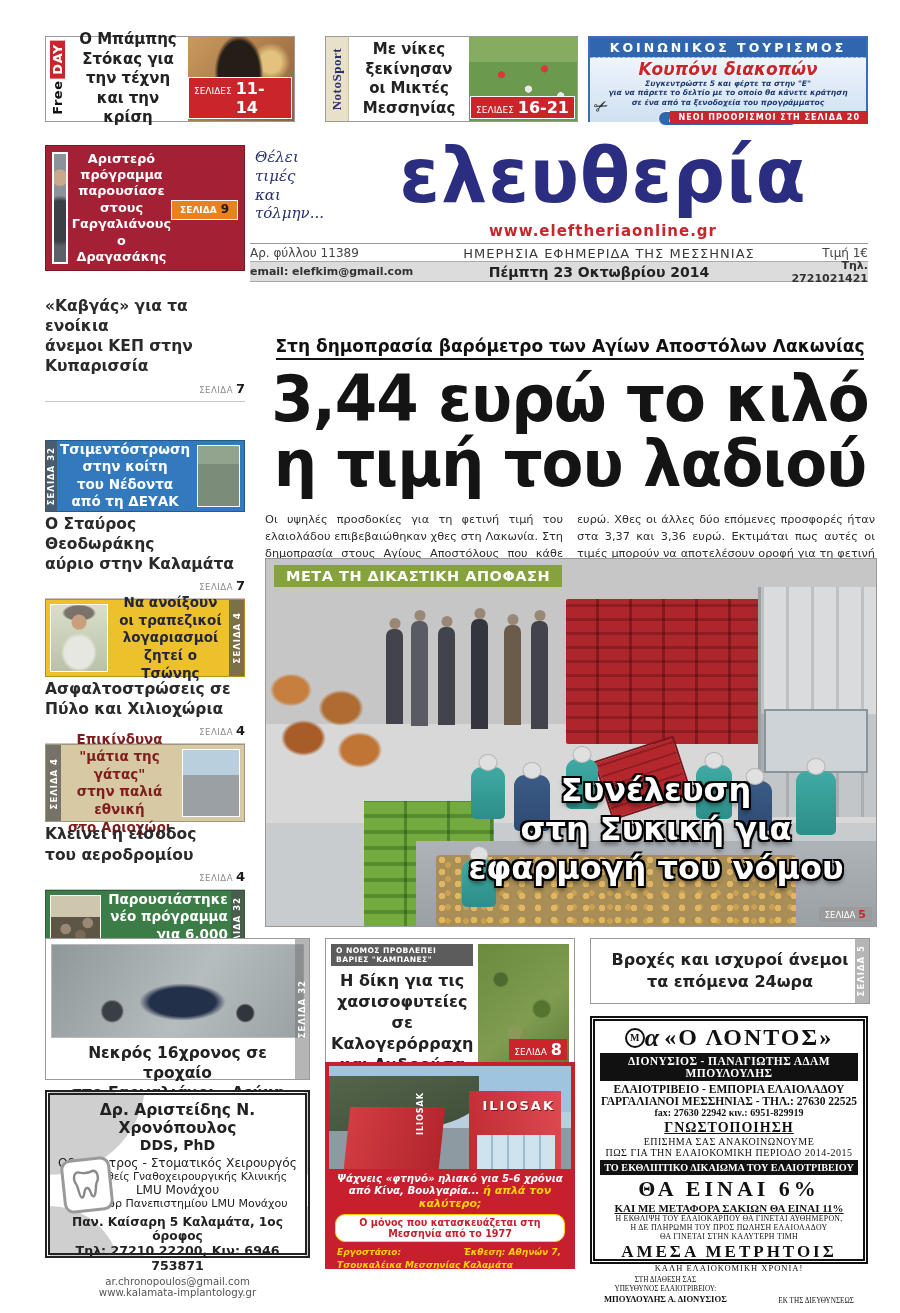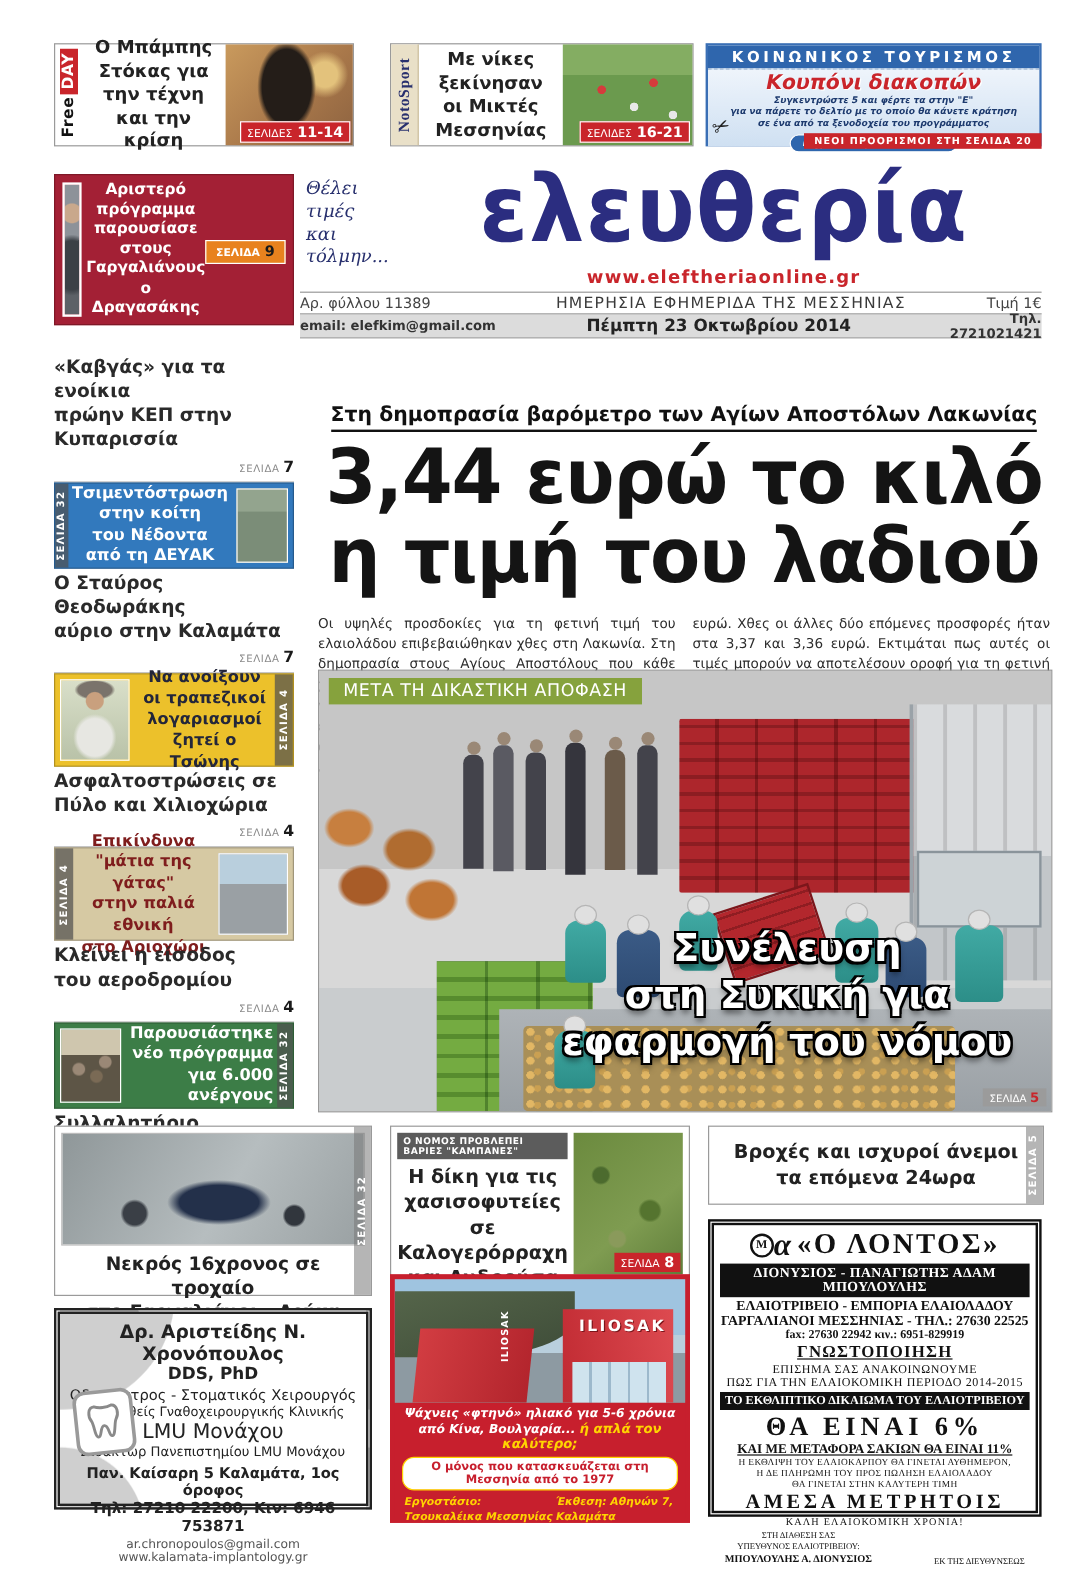--- a/index.html
+++ b/index.html
@@ -27,21 +27,21 @@
             radial-gradient(circle 9px at 46% 18%,#c7a27c 0 70%,rgba(0,0,0,0) 80%),
             radial-gradient(circle 26px at 78% 30%,#e3c27c 0 40%,rgba(0,0,0,0) 75%),
             linear-gradient(135deg,#c99a5d,#a9784a 55%,#8c6240);}
   .ns-photo{background:radial-gradient(circle 4px at 30% 45%,#d43c3c 85%,rgba(0,0,0,0) 95%),
             radial-gradient(circle 4px at 55% 62%,#e8e8e8 85%,rgba(0,0,0,0) 95%),
             radial-gradient(circle 4px at 70% 38%,#d43c3c 85%,rgba(0,0,0,0) 95%),
             radial-gradient(circle 4px at 85% 70%,#e8e8e8 85%,rgba(0,0,0,0) 95%),
             linear-gradient(180deg,#84ad62 0 30%,#6b9a4e 30% 100%);}
   .pgbadge{position:absolute;right:2px;bottom:2px;background:#c9252b;color:#fff;font-size:9px;
            padding:1px 5px;display:flex;gap:4px;align-items:baseline;border:1px solid #fff;}
-  .pgbadge .num{font-weight:bold;font-size:12px;}
+  .pgbadge .num{font-weight:bold;font-size:16px;}
   .coupon{left:588px;width:280px;border:2px solid #3a6fb5;display:block;}
   .coupon-head{background:#2f66ad;color:#fff;font-weight:bold;font-size:12.5px;letter-spacing:3px;
                text-align:center;padding:2px 0;}
   .coupon-body{position:relative;height:64px;background:linear-gradient(180deg,#eef4fb,#cfe0f2);
                border-top:1px dashed #8fa8c8;text-align:center;}
   .coupon-title{color:#c9252b;font-weight:bold;font-style:italic;font-size:17px;margin-top:1px;
                 text-shadow:1px 1px 0 #fff;}
   .coupon-line{font-style:italic;font-weight:bold;color:#1d3a6e;font-size:7.6px;line-height:1.25;}
   .coupon-valid{display:inline-block;background:#2f66ad;color:#fff;font-style:italic;font-weight:bold;
                 font-size:9.5px;border-radius:8px;padding:1px 10px;margin-top:2px;border:1px solid #fff;}
@@ -82,21 +82,21 @@
   .sb-text .h{font-weight:bold;font-size:15.5px;line-height:1.3;color:#2a2a2a;}
   .pageref{text-align:right;margin-top:1px;}
   .pageref .lab{font-size:8.5px;color:#8a8a8a;letter-spacing:.5px;}
   .pageref .num{font-weight:bold;font-size:13px;color:#1a1a1a;margin-left:3px;}
   .sb-promo{height:78px;display:flex;align-items:stretch;box-sizing:border-box;border:1px solid rgba(0,0,0,.25);}
   .sb-promo .vb{width:15px;background:rgba(80,80,80,.72);color:#fff;display:flex;align-items:center;justify-content:center;}
   .sb-promo .vb span{font-size:8.5px;font-weight:bold;letter-spacing:1px;}
   .sb-promo .tx{flex:1;display:flex;align-items:center;justify-content:center;text-align:center;
                 font-weight:bold;font-size:13.5px;line-height:1.3;padding:0 3px;}
   .sb-promo .im{width:56px;margin:4px;border:1px solid #fff;}
-  .sb-blue{background:#3279bd;}
+  .sb-blue{background:#3279bd;margin-top:38px;}
   .sb-blue .tx{color:#fff;}
   .im-nedontas{background:linear-gradient(180deg,#93a48e 0 30%,#7b8d78 30% 100%),#7b8d78;}
   .sb-yellow{background:#ecc12b;}
   .sb-yellow .tx{color:#23263a;}
   .im-tsonis{background:radial-gradient(circle 10px at 50% 26%,#c9a07e 0 70%,rgba(0,0,0,0) 80%),
              radial-gradient(ellipse 20px 10px at 50% 12%,#7a736b 0 70%,rgba(0,0,0,0) 85%),
              radial-gradient(ellipse 24px 26px at 50% 72%,#e7e7e2 0 60%,rgba(0,0,0,0) 75%),
              linear-gradient(180deg,#d9dfc9,#b9c2a8);}
   .sb-tan{background:#d6c9a3;}
   .sb-tan .tx{color:#7f1d1d;}
@@ -113,21 +113,21 @@
   .kicker-wrap{text-align:center;}
   .kicker{display:inline-block;font-weight:bold;font-size:17px;color:#111;border-bottom:2px solid #111;padding-bottom:2px;margin-top:48px;}
   .headline{margin-top:8px;text-align:center;font-weight:bold;font-size:61px;line-height:1.04;
             letter-spacing:-1px;color:#141414;transform:scaleY(1.04);}
   .bodytext{margin-top:16px;display:flex;gap:14px;}
   .bodytext .col{flex:1;font-size:11.3px;line-height:1.52;text-align:justify;color:#2c2c2c;}
   .rule{margin-top:10px;border-top:2px solid #666;}
 
   .photo{position:absolute;left:265px;top:558px;width:610px;height:367px;overflow:hidden;border:1px solid #999;
          background:linear-gradient(180deg,#c6c6c6 0 45%,#d8d8d8 45% 72%,#c9ccce 72% 100%);}
-  .ph-label{position:absolute;left:8px;top:6px;background:#86a23d;color:#fff;font-weight:normal;font-size:14.5px;
+  .ph-label{position:absolute;left:8px;top:6px;background:#86a23d;color:#fff;font-weight:bold;font-size:14.5px;
             letter-spacing:.5px;padding:3px 12px;z-index:6;}
   .sacks{position:absolute;left:0;top:95px;width:125px;height:120px;
          background:radial-gradient(ellipse 28px 22px at 20% 30%,#c77f3f 0 60%,rgba(0,0,0,0) 75%),
                     radial-gradient(ellipse 30px 24px at 60% 45%,#b06c30 0 60%,rgba(0,0,0,0) 75%),
                     radial-gradient(ellipse 30px 24px at 30% 70%,#a85c28 0 60%,rgba(0,0,0,0) 75%),
                     radial-gradient(ellipse 30px 24px at 75% 80%,#c07535 0 60%,rgba(0,0,0,0) 75%);}
   .pp{position:absolute;width:17px;border-radius:7px 7px 0 0;background:#43434b;}
   .pp::before{content:"";position:absolute;left:50%;top:-11px;transform:translateX(-50%);
               width:11px;height:11px;border-radius:50%;background:#9a8876;}
   .crates-red{position:absolute;left:300px;top:40px;width:265px;height:145px;
@@ -223,21 +223,21 @@
           radial-gradient(circle at 0 115%,#cfcfcf 0 70px,rgba(0,0,0,0) 71px),
           radial-gradient(circle at 0 -10%,#cfcfcf 0 95px,rgba(0,0,0,0) 96px),#fff;
           text-align:center;padding:6px 4px 0 4px;color:#222;}
   .dn-name{font-weight:bold;font-size:15.5px;}
   .dn-deg{font-weight:bold;font-size:14px;}
   .dn-wrap{position:relative;}
   .tooth{position:absolute;left:8px;top:2px;width:44px;height:48px;border:3px solid #9a9a9a;border-radius:10px;
          transform:rotate(-6deg);background:#fff;display:flex;align-items:center;justify-content:center;}
   .dn-l1{font-size:12.2px;margin-top:3px;}
   .dn-l2{font-size:10.8px;}
-  .dn-l3{font-size:17px;}
+  .dn-l3{font-size:12px;}
   .dn-l4{font-size:11px;}
   .dn-addr{font-weight:bold;font-size:12.2px;margin-top:5px;}
   .dn-ph{font-weight:bold;font-size:12.6px;}
   .dn-mail{font-size:10.2px;color:#555;margin-top:3px;}
   .dn-site{font-size:10.2px;color:#555;}
 
   
   .iliosak{left:325px;top:1062px;width:250px;height:207px;position:absolute;box-sizing:border-box;
            border:4px solid #c71f2d;background:#c71f2d;}
   .il-photo{position:relative;height:103px;background:linear-gradient(180deg,#9fc4e0 0 45%,#b9cfdd 45% 60%,#8d9aa2 60% 100%);overflow:hidden;}
@@ -342,21 +342,21 @@
   </div>
   <div class="abs inforow2">
     <span class="l">email: elefkim@gmail.com</span>
     <span class="c">Πέμπτη 23 Οκτωβρίου 2014</span>
     <span class="r">Τηλ. 2721021421</span>
   </div>
 
   <div class="abs sidebar">
     <div class="sb-text">
       <div class="h ml">«Καβγάς» για τα ενοίκια
-πρώην ΚΕΠ στην Κυπαρισσία</div>
+άνεμοι ΚΕΠ στην Κυπαρισσία</div>
       <div class="pageref"><span class="lab">ΣΕΛΙΔΑ</span><span class="num">7</span></div>
     </div>
     <div class="sb-promo sb-blue">
       <div class="vb">
           <span class="vtext">ΣΕΛΙΔΑ 32</span>
         </div>
       <div class="tx ml">Τσιμεντόστρωση
 στην κοίτη
 του Νέδοντα
 από τη ΔΕΥΑΚ</div>

